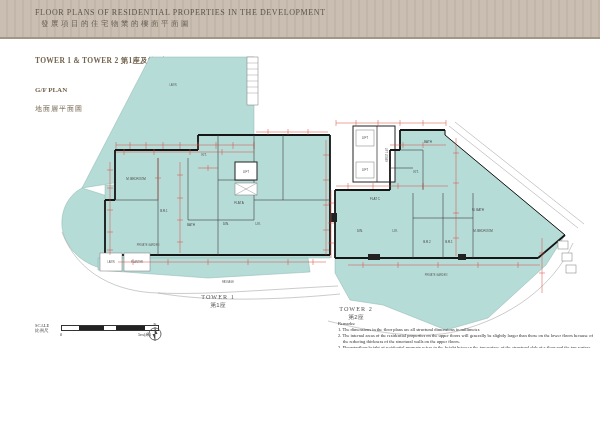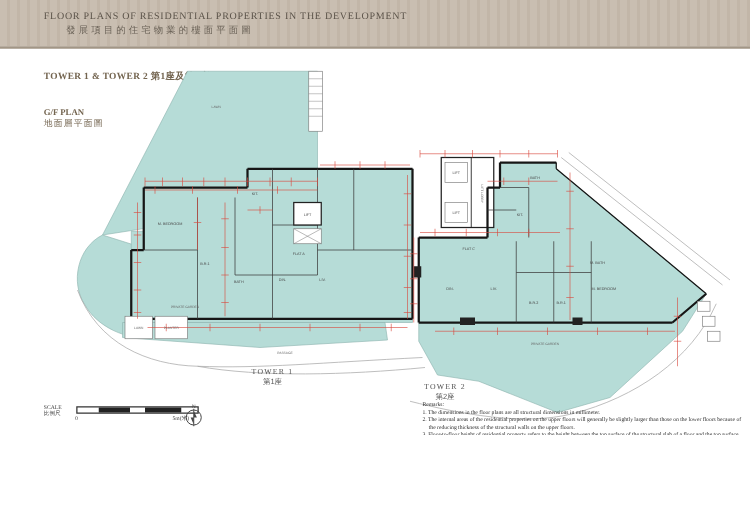--- a/index.html
+++ b/index.html
@@ -3,26 +3,26 @@
 <meta charset="utf-8">
 <style>
   html,body{margin:0;padding:0;background:#fff;}
   #canvas{position:relative;width:600px;height:348px;background:#fff;overflow:hidden;
           font-family:"Liberation Serif",serif;color:#333;}
   
   .header-band{position:absolute;left:0;top:0;width:600px;height:37px;
     background:repeating-linear-gradient(90deg,#c9beb1 0 6px,#c2b6a8 6px 8px);
     border-bottom:2px solid #a29686;}
   .header-title-en{position:absolute;left:35px;top:8px;font-size:8px;letter-spacing:.6px;color:#5c544a;}
-  .header-title-zh{position:absolute;left:53px;top:19px;font-size:7.5px;letter-spacing:2.5px;color:#6b6358;}
+  .header-title-zh{position:absolute;left:41px;top:19px;font-size:7.5px;letter-spacing:2.5px;color:#6b6358;}
   
   .title-block{position:absolute;left:35px;top:56px;color:#73644f;}
   .tb1{font-size:7.5px;font-weight:bold;letter-spacing:.3px;}
   .tb2{font-size:7px;font-weight:bold;margin-top:20px;}
-  .tb3{font-size:7px;margin-top:0;letter-spacing:1px;}
+  .tb3{font-size:7px;margin-top:10px;letter-spacing:1px;}
   
   .plan-svg{position:absolute;}
   svg text{font-family:"Liberation Sans",sans-serif;fill:#4a4a4a;}
   .room-label{font-size:3px;text-anchor:middle;}
   .tiny-label{font-size:2.6px;text-anchor:middle;fill:#666;}
   .caption-en{font-size:6.2px;letter-spacing:1px;text-anchor:middle;fill:#555;font-family:"Liberation Serif",serif;}
   .caption-zh{font-size:6px;text-anchor:middle;fill:#555;}
   .teal{fill:#b6dcd7;stroke:#8db4af;stroke-width:.5;}
   .wall{stroke:#161616;stroke-width:1.8;fill:none;}
   .partition{stroke:#3c3c3c;stroke-width:.6;fill:none;}

